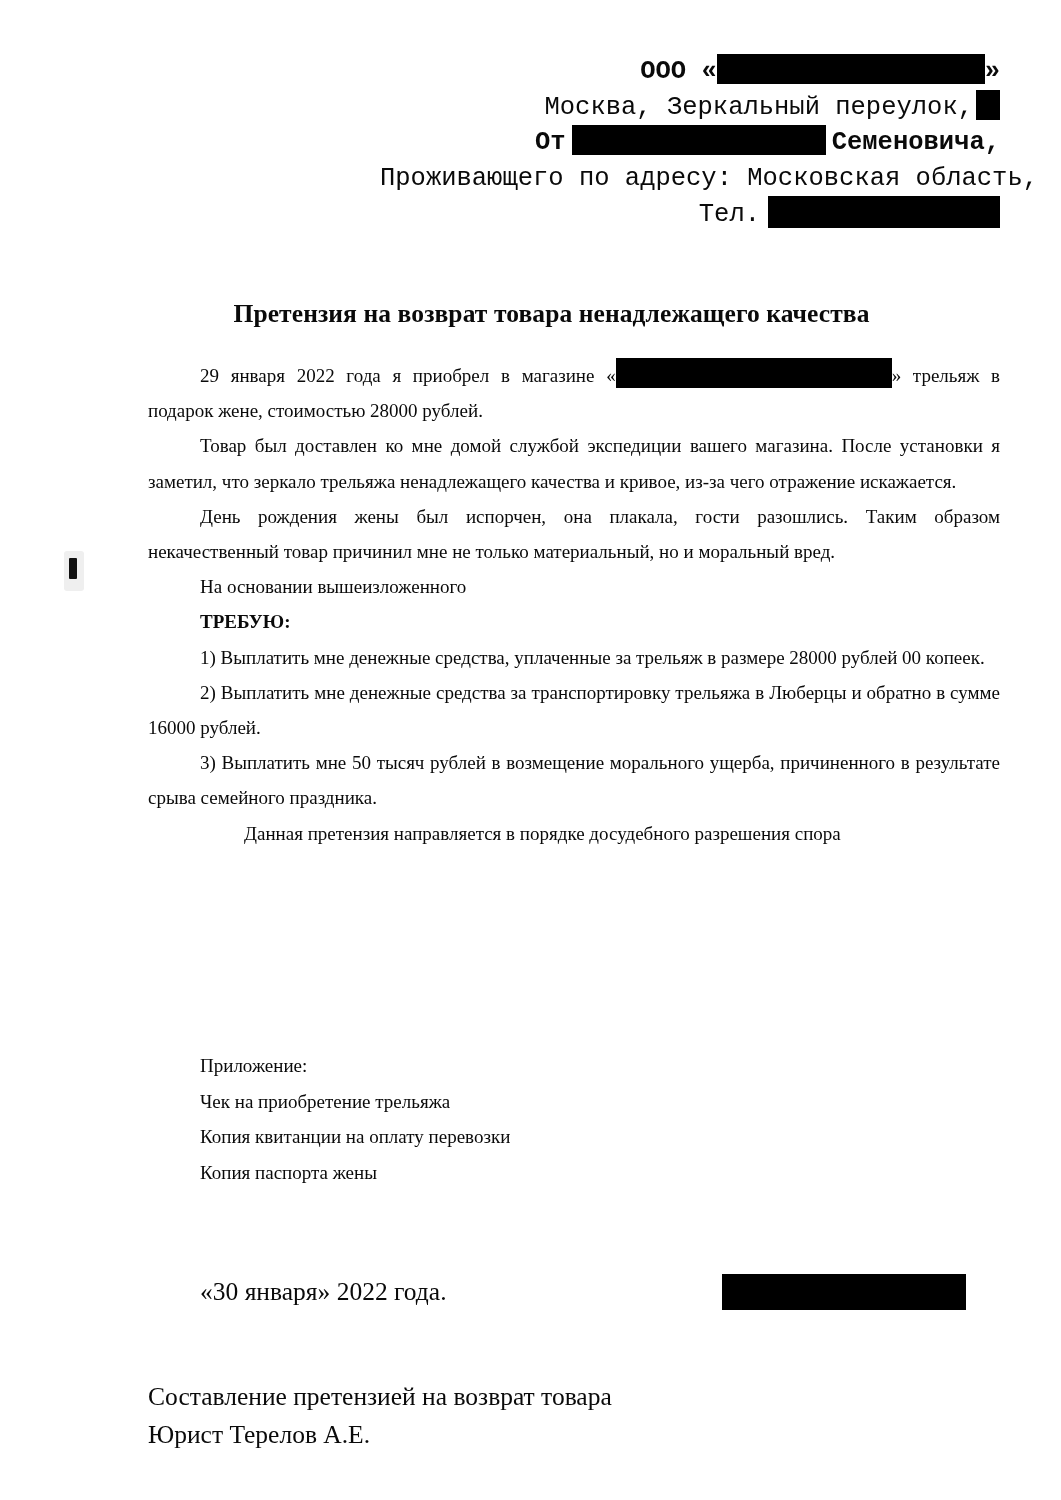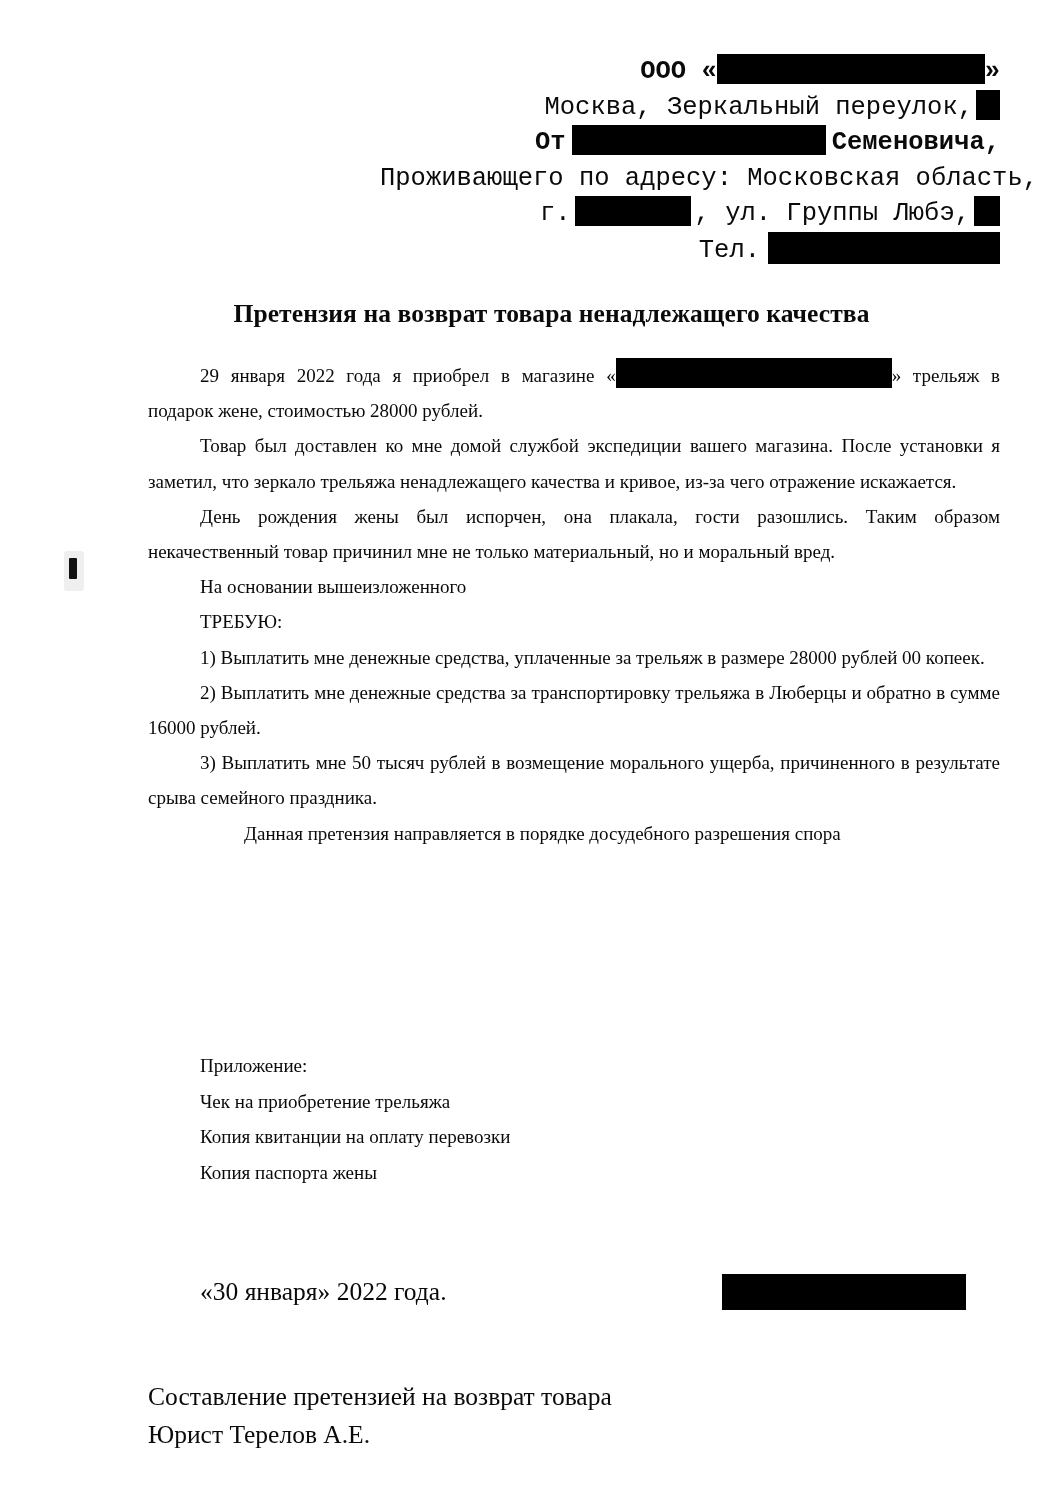--- a/index.html
+++ b/index.html
@@ -72,21 +72,21 @@
   #body-text p {
     margin: 0;
     text-align: justify;
     text-justify: inter-word;
     text-indent: 52px;
     font-size: 19px;
     line-height: 35.2px;
   }
   #body-text p.no-indent { text-indent: 0; }
   #body-text p.deep-indent { text-indent: 96px; }
-  #body-text p.bold { font-weight: normal; }
+  #body-text p.bold { font-weight: bold; }
   #body-text p:last-child { text-align: left; }
   
 
   
   #attachments {
     left: 200px;
     top: 1048px;
     width: 700px;
   }
   #attachments div {
@@ -160,23 +160,20 @@
     </div>
 
     <div class="hline bold">
       <span>От</span><span class="redact" style="width:254px;height:30px;vertical-align:-6px;margin:0 6px;"></span><span>Семеновича,</span>
     </div>
 
     <div class="hline">
       <span>Проживающего по адресу: Московская область,</span>
     </div>
 
-    <div class="hline">
-      <span>г.</span><span class="redact" style="width:116px;height:30px;vertical-align:-6px;margin:0 4px;"></span><span>, ул. Группы Любэ,</span><span class="redact" style="width:26px;height:30px;vertical-align:-6px;margin-left:4px;"></span>
-    </div>
 
     <div class="hline">
       <span>Тел.</span><span class="redact" style="width:232px;height:32px;vertical-align:-7px;margin-left:8px;"></span>
     </div>
   </div>
 
   <div class="blk" id="doc-title">Претензия на возврат товара ненадлежащего качества</div>
 
   <div class="blk" id="body-text">
 

